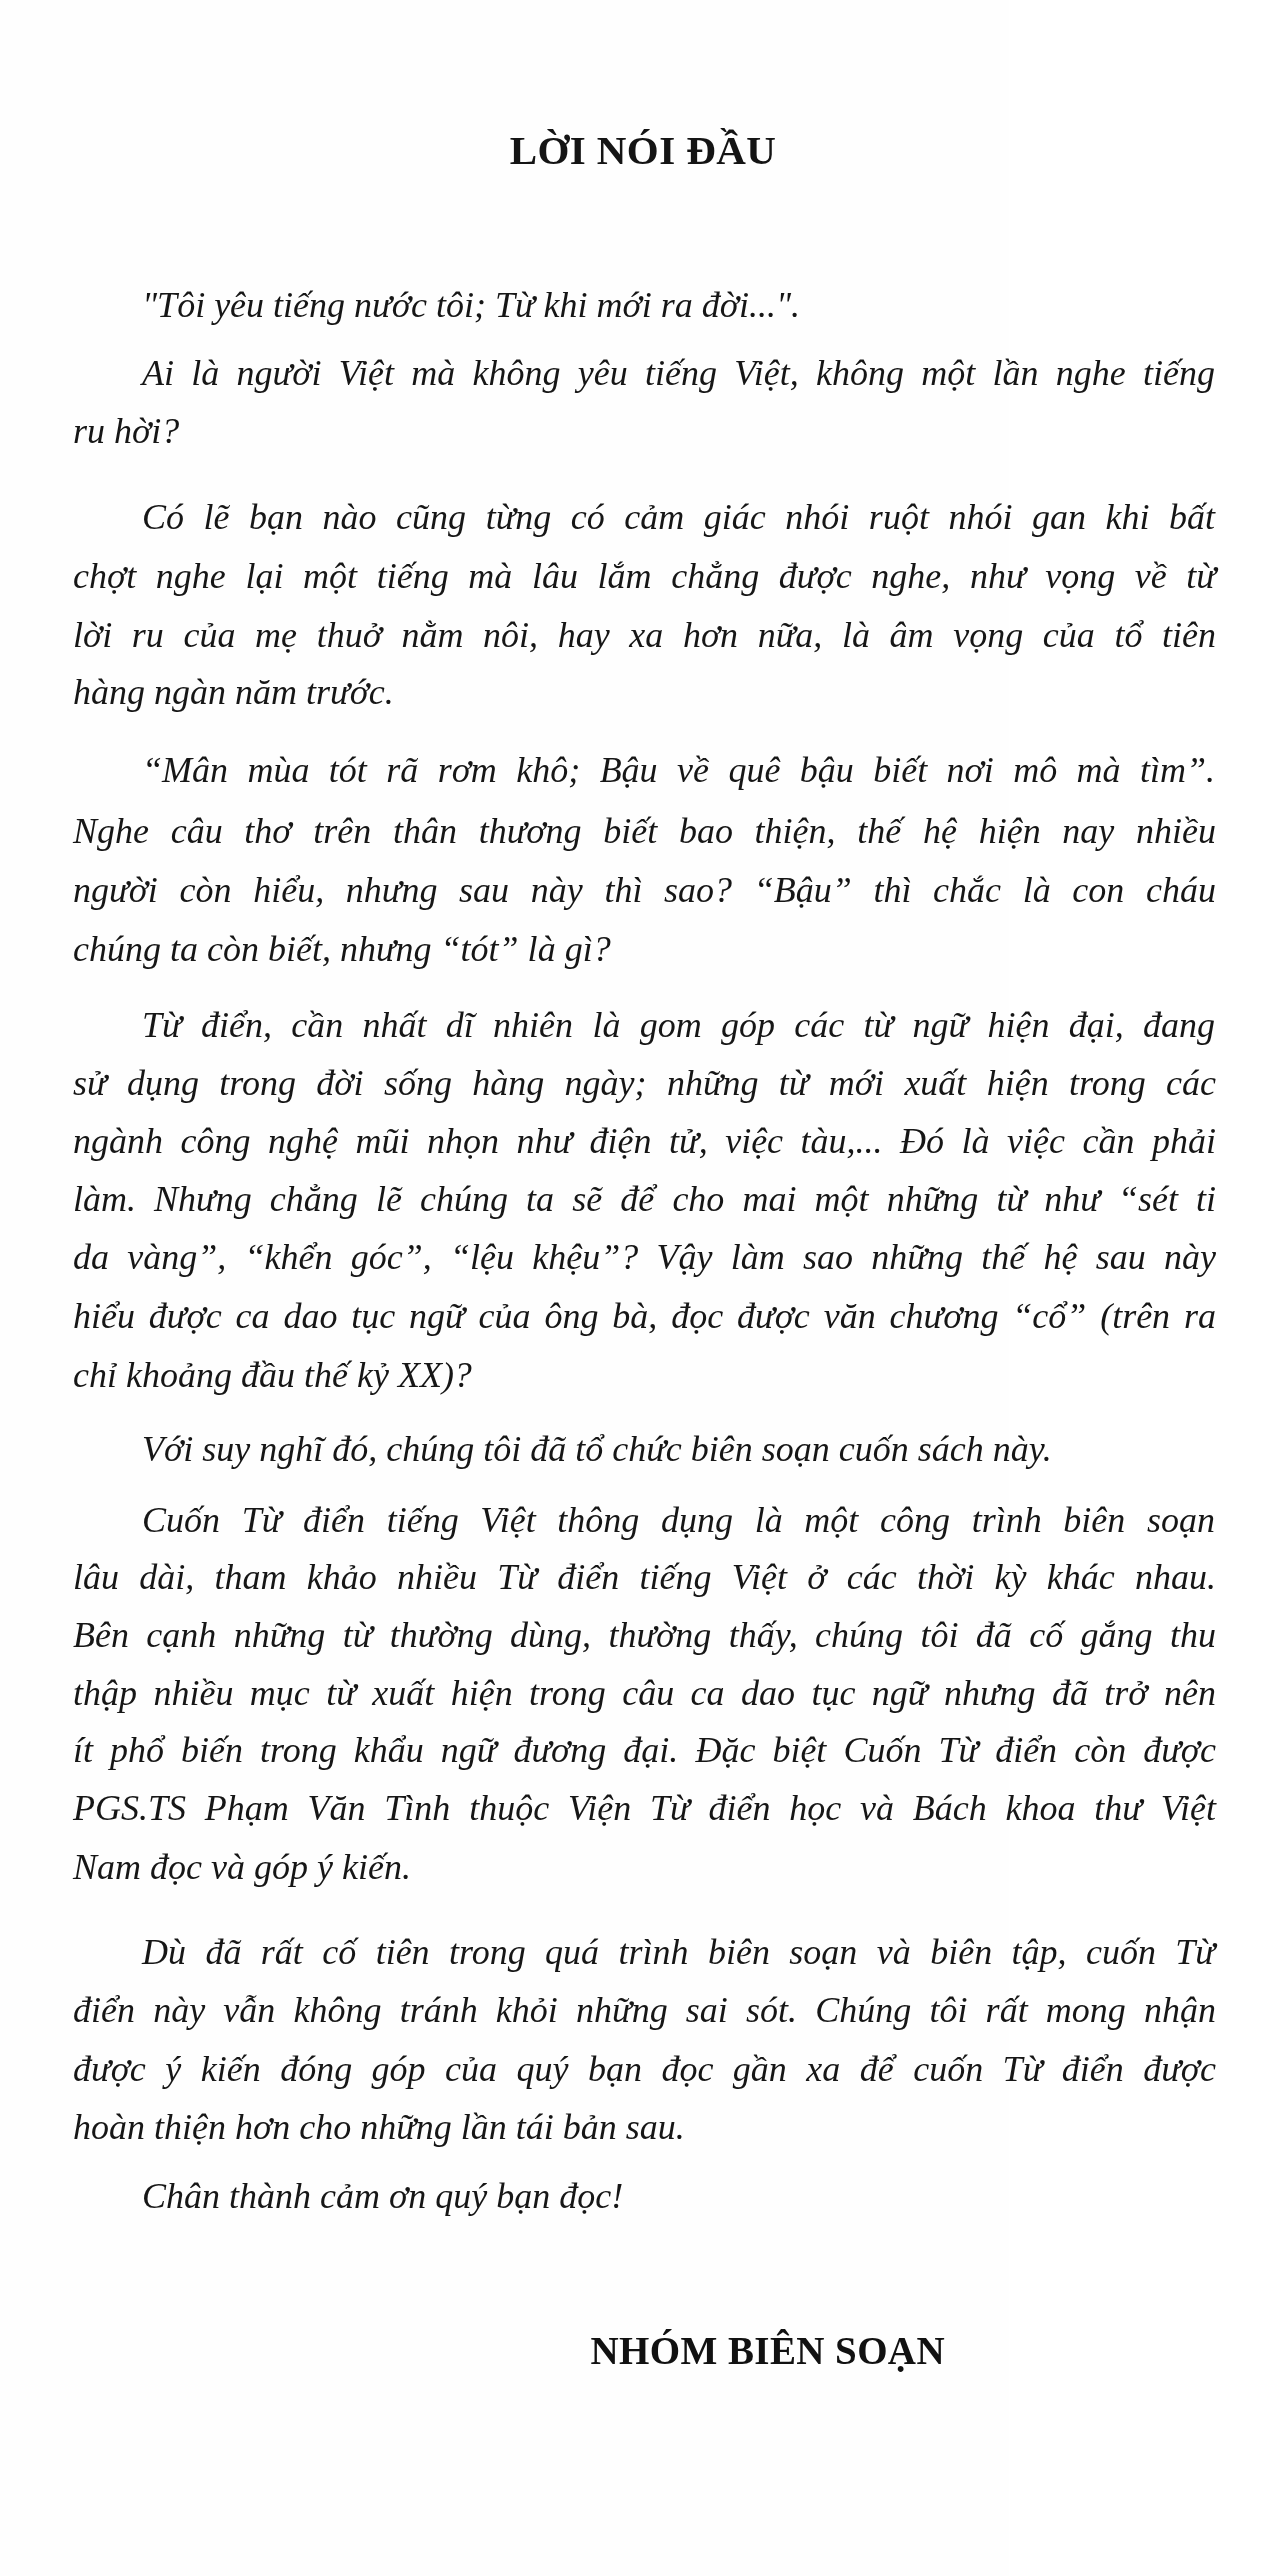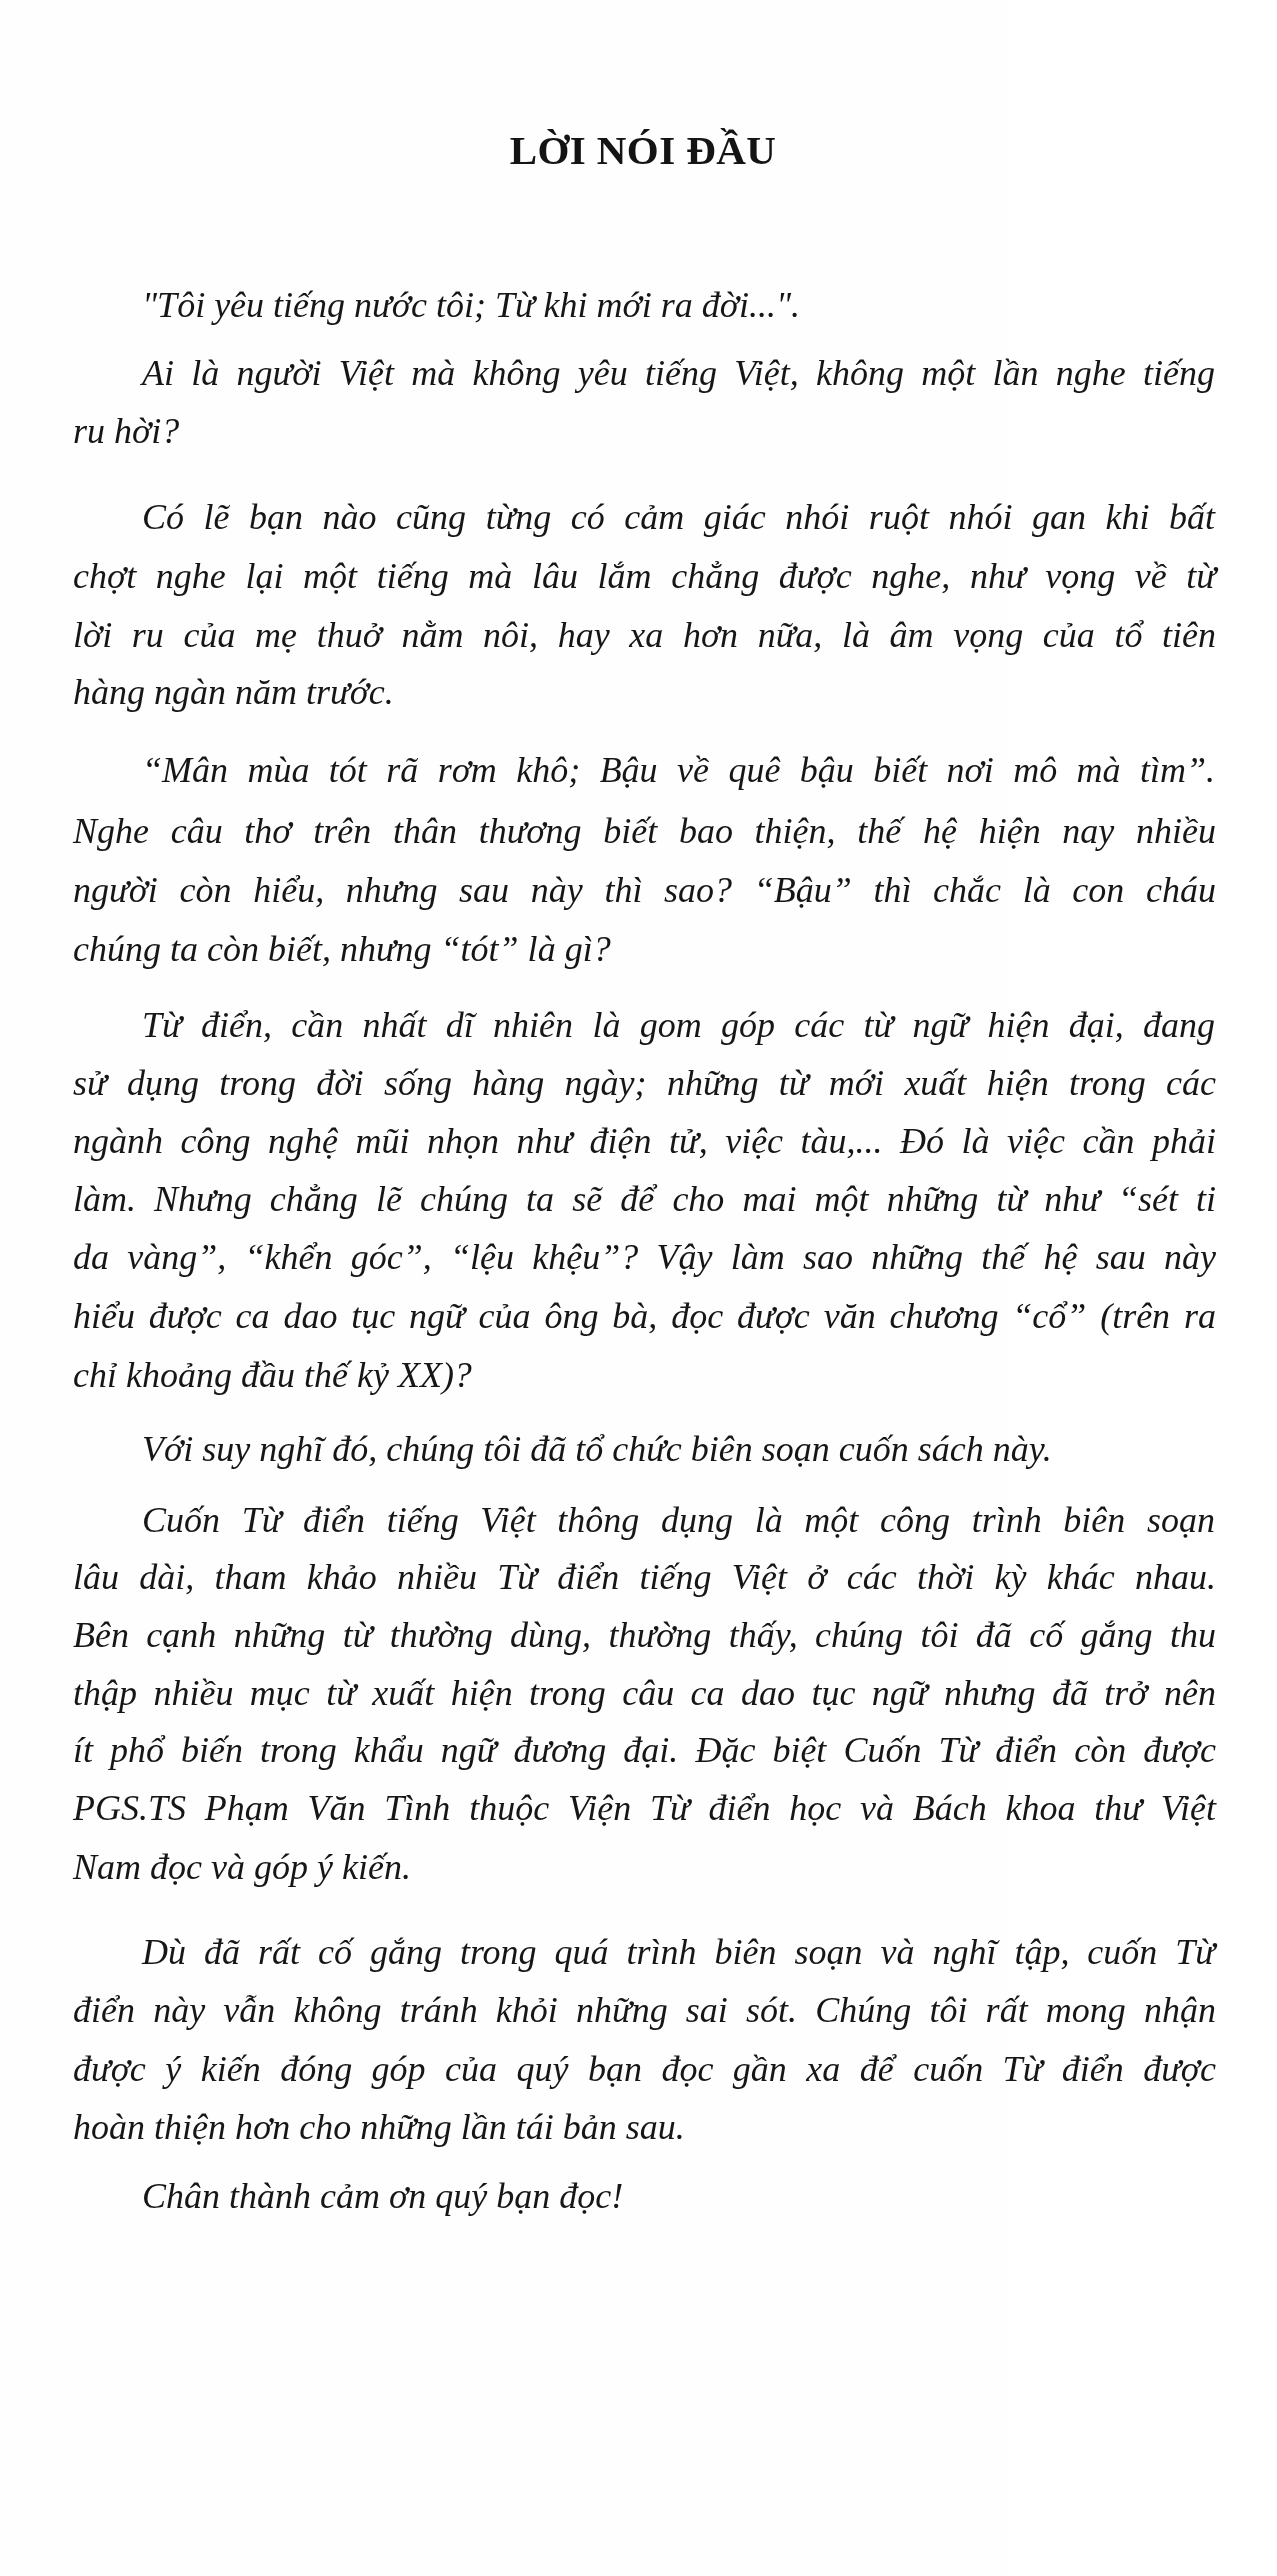--- a/index.html
+++ b/index.html
@@ -120,25 +120,26 @@
     <div class="line indent justify" style="top:1494px"><span>Cuốn </span><span class="bold">Từ điển tiếng Việt thông dụng</span><span> là một công trình biên soạn</span></div>
     <div class="line justify" style="top:1551px">lâu dài, tham khảo nhiều Từ điển tiếng Việt ở các thời kỳ khác nhau.</div>
     <div class="line justify" style="top:1609px">Bên cạnh những từ thường dùng, thường thấy, chúng tôi đã cố gắng thu</div>
     <div class="line justify" style="top:1667px">thập nhiều mục từ xuất hiện trong câu ca dao tục ngữ nhưng đã trở nên</div>
     <div class="line justify" style="top:1724px">ít phổ biến trong khẩu ngữ đương đại. Đặc biệt Cuốn Từ điển còn được</div>
     <div class="line justify" style="top:1782px">PGS.TS Phạm Văn Tình thuộc Viện Từ điển học và Bách khoa thư Việt</div>
     <div class="line" style="top:1841px">Nam đọc và góp ý kiến.</div>
   </div>
 
   <div>
-    <div class="line indent justify" style="top:1926px">Dù đã rất cố gắng trong quá trình biên soạn và nghĩ tập, cuốn Từ</div>
+    <div class="line indent justify" style="top:1926px">Dù đã rất cố tiên trong quá trình biên soạn và biên tập, cuốn Từ</div>
     <div class="line justify" style="top:1984px">điển này vẫn không tránh khỏi những sai sót. Chúng tôi rất mong nhận</div>
     <div class="line justify" style="top:2043px">được ý kiến đóng góp của quý bạn đọc gần xa để cuốn Từ điển được</div>
     <div class="line" style="top:2101px">hoàn thiện hơn cho những lần tái bản sau.</div>
   </div>
 
   <div>
     <div class="line indent" style="top:2170px">Chân thành cảm ơn quý bạn đọc!</div>
   </div>
 
+  <div class="signature">NHÓM BIÊN SOẠN</div>
 
 </div>
 
 
 </body></html>

